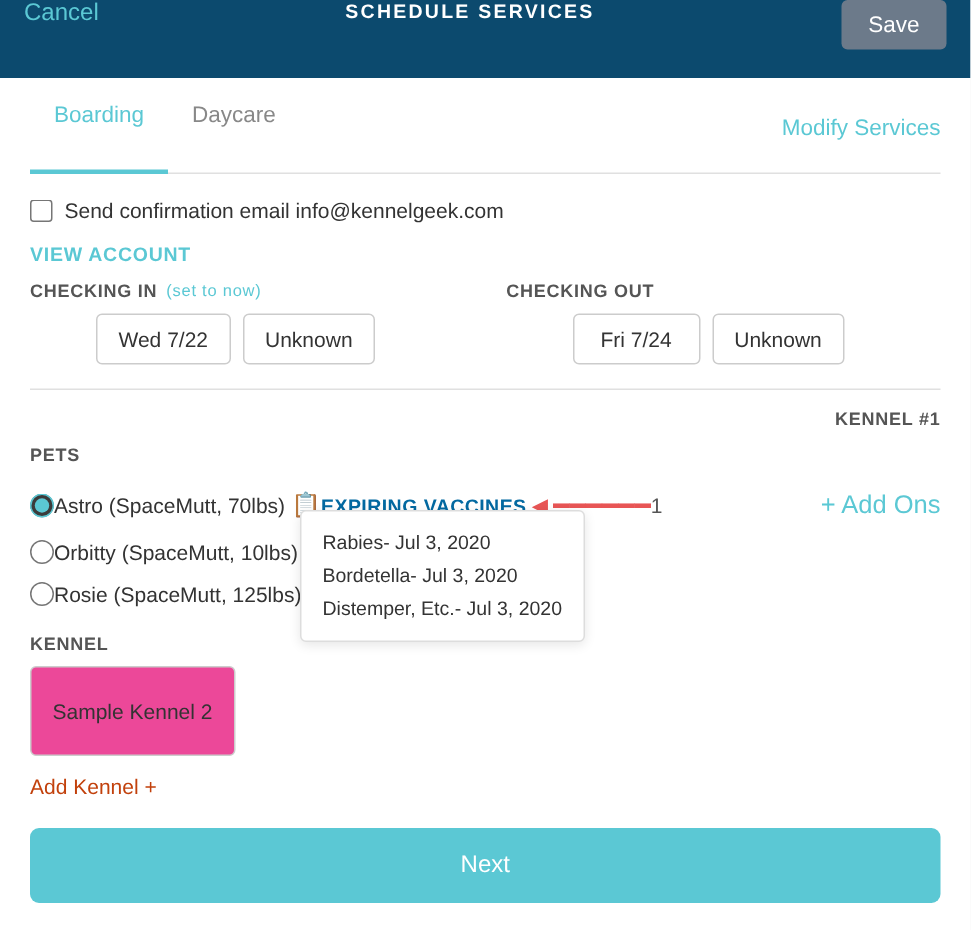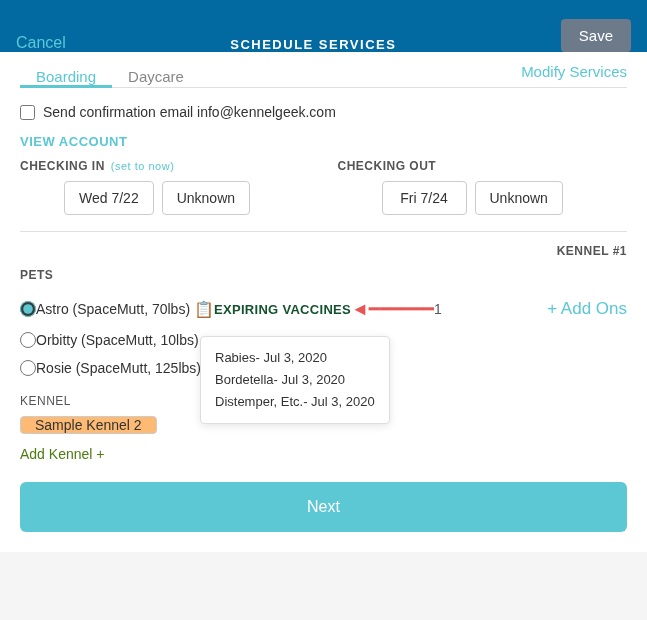--- a/index.html
+++ b/index.html
@@ -5,23 +5,23 @@
     * { box-sizing: border-box; margin: 0; padding: 0; }
     body {
       font-family: -apple-system, BlinkMacSystemFont, 'Segoe UI', sans-serif;
       background: #f5f5f5;
       width: 647px;
       min-height: 620px;
     }
 
     
     .header {
-      background: #0369a1;
-      display: flex;
-      align-items: flex-end;
+      background: #0c4a6e;
+      display: flex;
+      align-items: flex-start;
       justify-content: space-between;
       padding: 0 16px;
       height: 52px;
     }
     .header-cancel {
       color: #5bc8d4;
       font-size: 16px;
       font-weight: 500;
       cursor: pointer;
       background: none;
@@ -56,21 +56,21 @@
       align-items: center;
       justify-content: space-between;
       border-bottom: 1px solid #e0e0e0;
       padding-top: 4px;
     }
     .tabs-left {
       display: flex;
       gap: 0;
     }
     .tab {
-      padding: 12px 16px 0;
+      padding: 12px 16px 28px;
       font-size: 15px;
       cursor: pointer;
       color: #888;
       border-bottom: 3px solid transparent;
       margin-bottom: -1px;
     }
     .tab.active {
       color: #5bc8d4;
       border-bottom: 3px solid #5bc8d4;
       font-weight: 500;
@@ -194,21 +194,21 @@
       font-size: 14px;
       color: #333;
     }
     .clip-icon {
       color: #5bc8d4;
       font-size: 16px;
       cursor: pointer;
       margin-left: 4px;
     }
     .expiring-vaccines {
-      color: #14532d;
+      color: #0369a1;
       font-size: 13px;
       font-weight: 700;
       letter-spacing: 0.3px;
       cursor: pointer;
     }
     .arrow-icon {
       color: #e85555;
       font-size: 18px;
     }
     .badge-count {
@@ -221,56 +221,56 @@
       color: #5bc8d4;
       font-size: 17px;
       cursor: pointer;
       margin-left: auto;
     }
 
     
     .tooltip {
       position: absolute;
       left: 180px;
-      top: 44px;
+      top: 20px;
       background: white;
       border: 1px solid #ddd;
       border-radius: 4px;
       padding: 10px 14px;
       font-size: 13px;
       color: #333;
       line-height: 1.7;
       z-index: 10;
       box-shadow: 0 2px 8px rgba(0,0,0,0.1);
       white-space: nowrap;
     }
 
     
     .kennel-label {
       font-size: 12px;
-      font-weight: 400;
+      font-weight: 700;
       color: #555;
       letter-spacing: 0.5px;
       margin: 12px 0 8px;
     }
     .kennel-select-btn {
-      background: #fdba74;
+      background: #ec4899;
       border: 1px solid #ccc;
       border-radius: 4px;
-      padding: 0 14px;
+      padding: 21px 14px;
       font-size: 14px;
       color: #333;
       cursor: pointer;
       min-width: 130px;
       text-align: left;
     }
 
     
     .add-kennel {
-      color: #4d7c0f;
+      color: #c2410c;
       font-size: 14px;
       font-weight: 500;
       cursor: pointer;
       padding: 12px 0 8px;
     }
 
     
     .next-btn {
       width: 100%;
       background: #5bc8d4;

